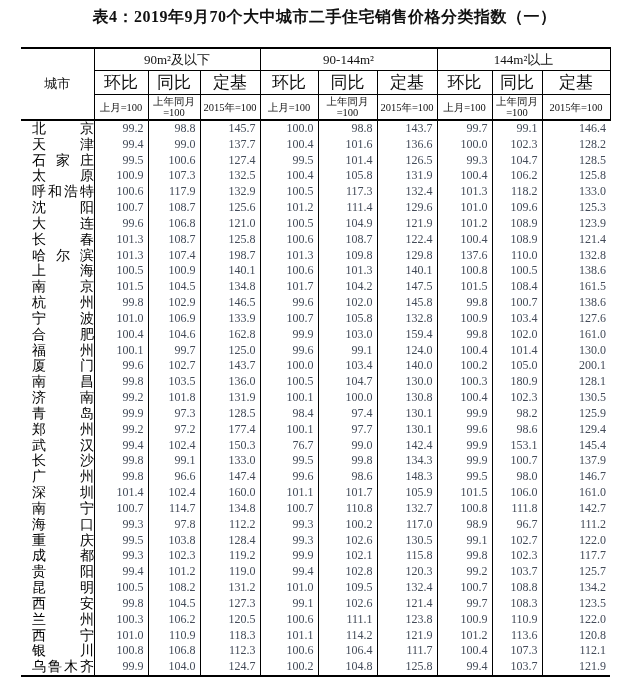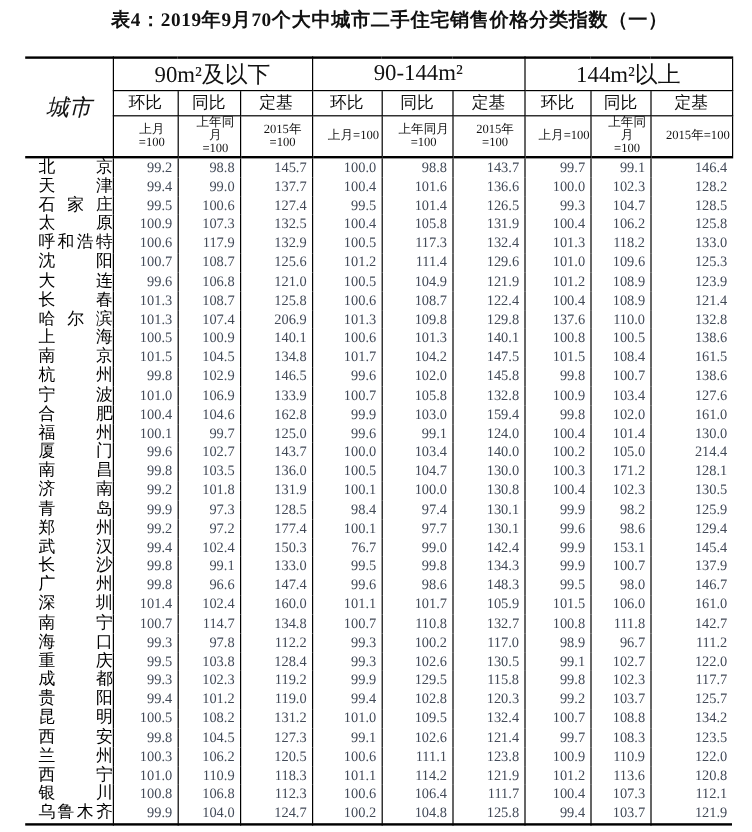--- a/index.html
+++ b/index.html
@@ -11,29 +11,28 @@
     position:absolute;top:7px;left:11px;width:627px;text-align:center;
     font-size:16px;font-weight:bold;letter-spacing:0.5px;color:#111;
   }
   .table-wrap{position:absolute;left:21px;top:47px;}
   table{
     border-collapse:collapse;table-layout:fixed;width:589px;
     border-top:2px solid #000;border-bottom:2px solid #000;
   }
   thead th{
     border:1px solid #000;font-weight:normal;text-align:center;
-    padding:0;font-size:14px;color:#111;background:#fff;
+    padding:0;font-size:17px;color:#111;background:#fff;
   }
-  thead tr.group-row th{height:21px;font-size:19px;}
+  thead tr.group-row th{height:21px;font-size:13px;}
   thead tr.metric-row th{height:20px;}
-  thead tr.base-row th{height:24px;font-size:10.5px;line-height:11px;padding-left:11px;}
+  thead tr.base-row th{height:24px;font-size:10.5px;line-height:11px;}
   th.city-head{
     border-left:none;border-top:none;border-bottom:2px solid #000;
     font-size:14px;
-    font-style:italic;
   }
   thead tr.group-row th{border-top:none;}
   thead tr.base-row th{border-bottom:2px solid #000;}
   tbody td{
     border:none;border-left:1px solid #000;
     height:15.83px;padding:0;font-size:12px;line-height:15.83px;
     color:#424a58;text-align:right;
   }
   tbody td.num{padding-right:4px;}
   tbody td:first-child{border-left:none;}
@@ -235,21 +234,21 @@
         <tr>
           <td>
             <div class="city-name">
               <span>哈</span>
               <span>尔</span>
               <span>滨</span>
             </div>
           </td>
           <td class="num">101.3</td>
           <td class="num">107.4</td>
-          <td class="num">206.9</td>
+          <td class="num">198.7</td>
           <td class="num">101.3</td>
           <td class="num">109.8</td>
           <td class="num">129.8</td>
           <td class="num">137.6</td>
           <td class="num">110.0</td>
           <td class="num">132.8</td>
         </tr>
         <tr>
           <td>
             <div class="city-name">
@@ -360,37 +359,37 @@
             </div>
           </td>
           <td class="num">99.6</td>
           <td class="num">102.7</td>
           <td class="num">143.7</td>
           <td class="num">100.0</td>
           <td class="num">103.4</td>
           <td class="num">140.0</td>
           <td class="num">100.2</td>
           <td class="num">105.0</td>
-          <td class="num">214.4</td>
+          <td class="num">200.1</td>
         </tr>
         <tr>
           <td>
             <div class="city-name">
               <span>南</span>
               <span>昌</span>
             </div>
           </td>
           <td class="num">99.8</td>
           <td class="num">103.5</td>
           <td class="num">136.0</td>
           <td class="num">100.5</td>
           <td class="num">104.7</td>
           <td class="num">130.0</td>
           <td class="num">100.3</td>
-          <td class="num">171.2</td>
+          <td class="num">180.9</td>
           <td class="num">128.1</td>
         </tr>
         <tr>
           <td>
             <div class="city-name">
               <span>济</span>
               <span>南</span>
             </div>
           </td>
           <td class="num">99.2</td>
@@ -560,21 +559,21 @@
           <td>
             <div class="city-name">
               <span>成</span>
               <span>都</span>
             </div>
           </td>
           <td class="num">99.3</td>
           <td class="num">102.3</td>
           <td class="num">119.2</td>
           <td class="num">99.9</td>
-          <td class="num">129.5</td>
+          <td class="num">102.1</td>
           <td class="num">115.8</td>
           <td class="num">99.8</td>
           <td class="num">102.3</td>
           <td class="num">117.7</td>
         </tr>
         <tr>
           <td>
             <div class="city-name">
               <span>贵</span>
               <span>阳</span>

